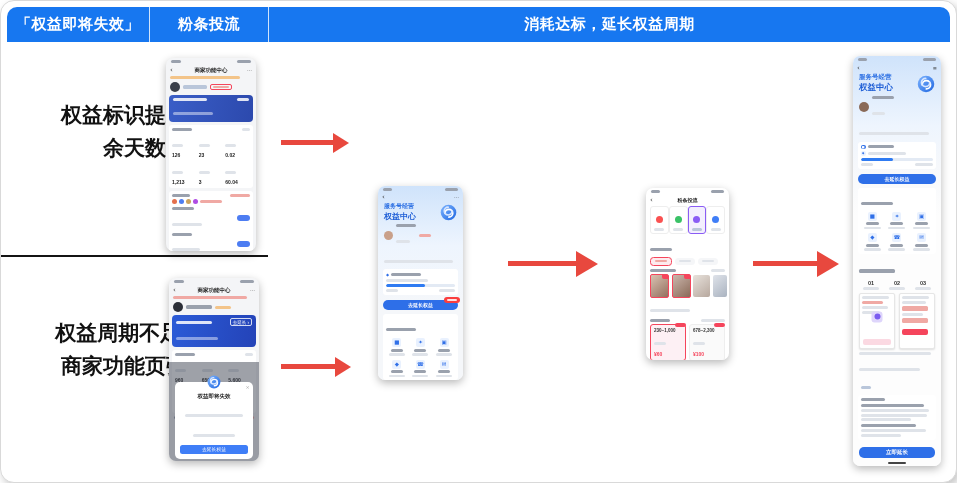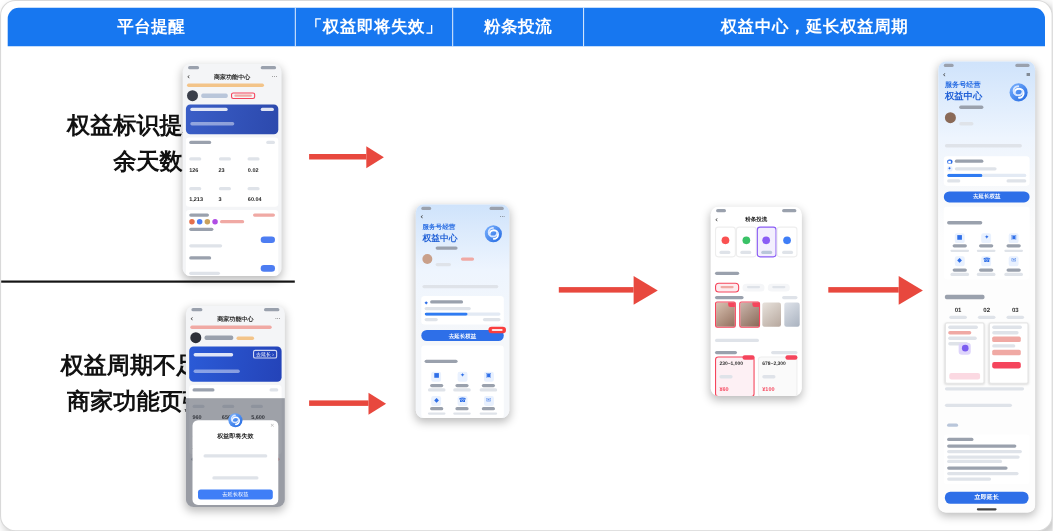--- a/index.html
+++ b/index.html
@@ -62,24 +62,23 @@
     <linearGradient id="swg" x1="0" y1="0" x2="1" y2="1">
       <stop offset="0" stop-color="#7db4ff"></stop>
         <stop offset="1" stop-color="#1f66e0"></stop>
     </linearGradient>
   </defs>
 </svg>
 
 <div class="canvas">
 
   <div class="flow-header">
-    <div class="fh-cell" style="width:261px">平台提醒</div>
     <div class="fh-cell" style="width:142px">「权益即将失效」</div>
     <div class="fh-cell" style="width:118px">粉条投流</div>
-    <div class="fh-cell" style="flex:1">权益中心，延长权益周期</div>
+    <div class="fh-cell" style="flex:1">消耗达标，延长权益周期</div>
   </div>
 
   <div class="left-divider"></div>
   <div class="left-label" style="top:97px">权益标识提示剩
 余天数</div>
   <div class="left-label" style="top:315px">权益周期不足3天
 商家功能页弹窗</div>
 
   <div class="arr" style="left:280px;top:139px;width:52px"></div>
   <div class="arr" style="left:280px;top:363px;width:54px"></div>

